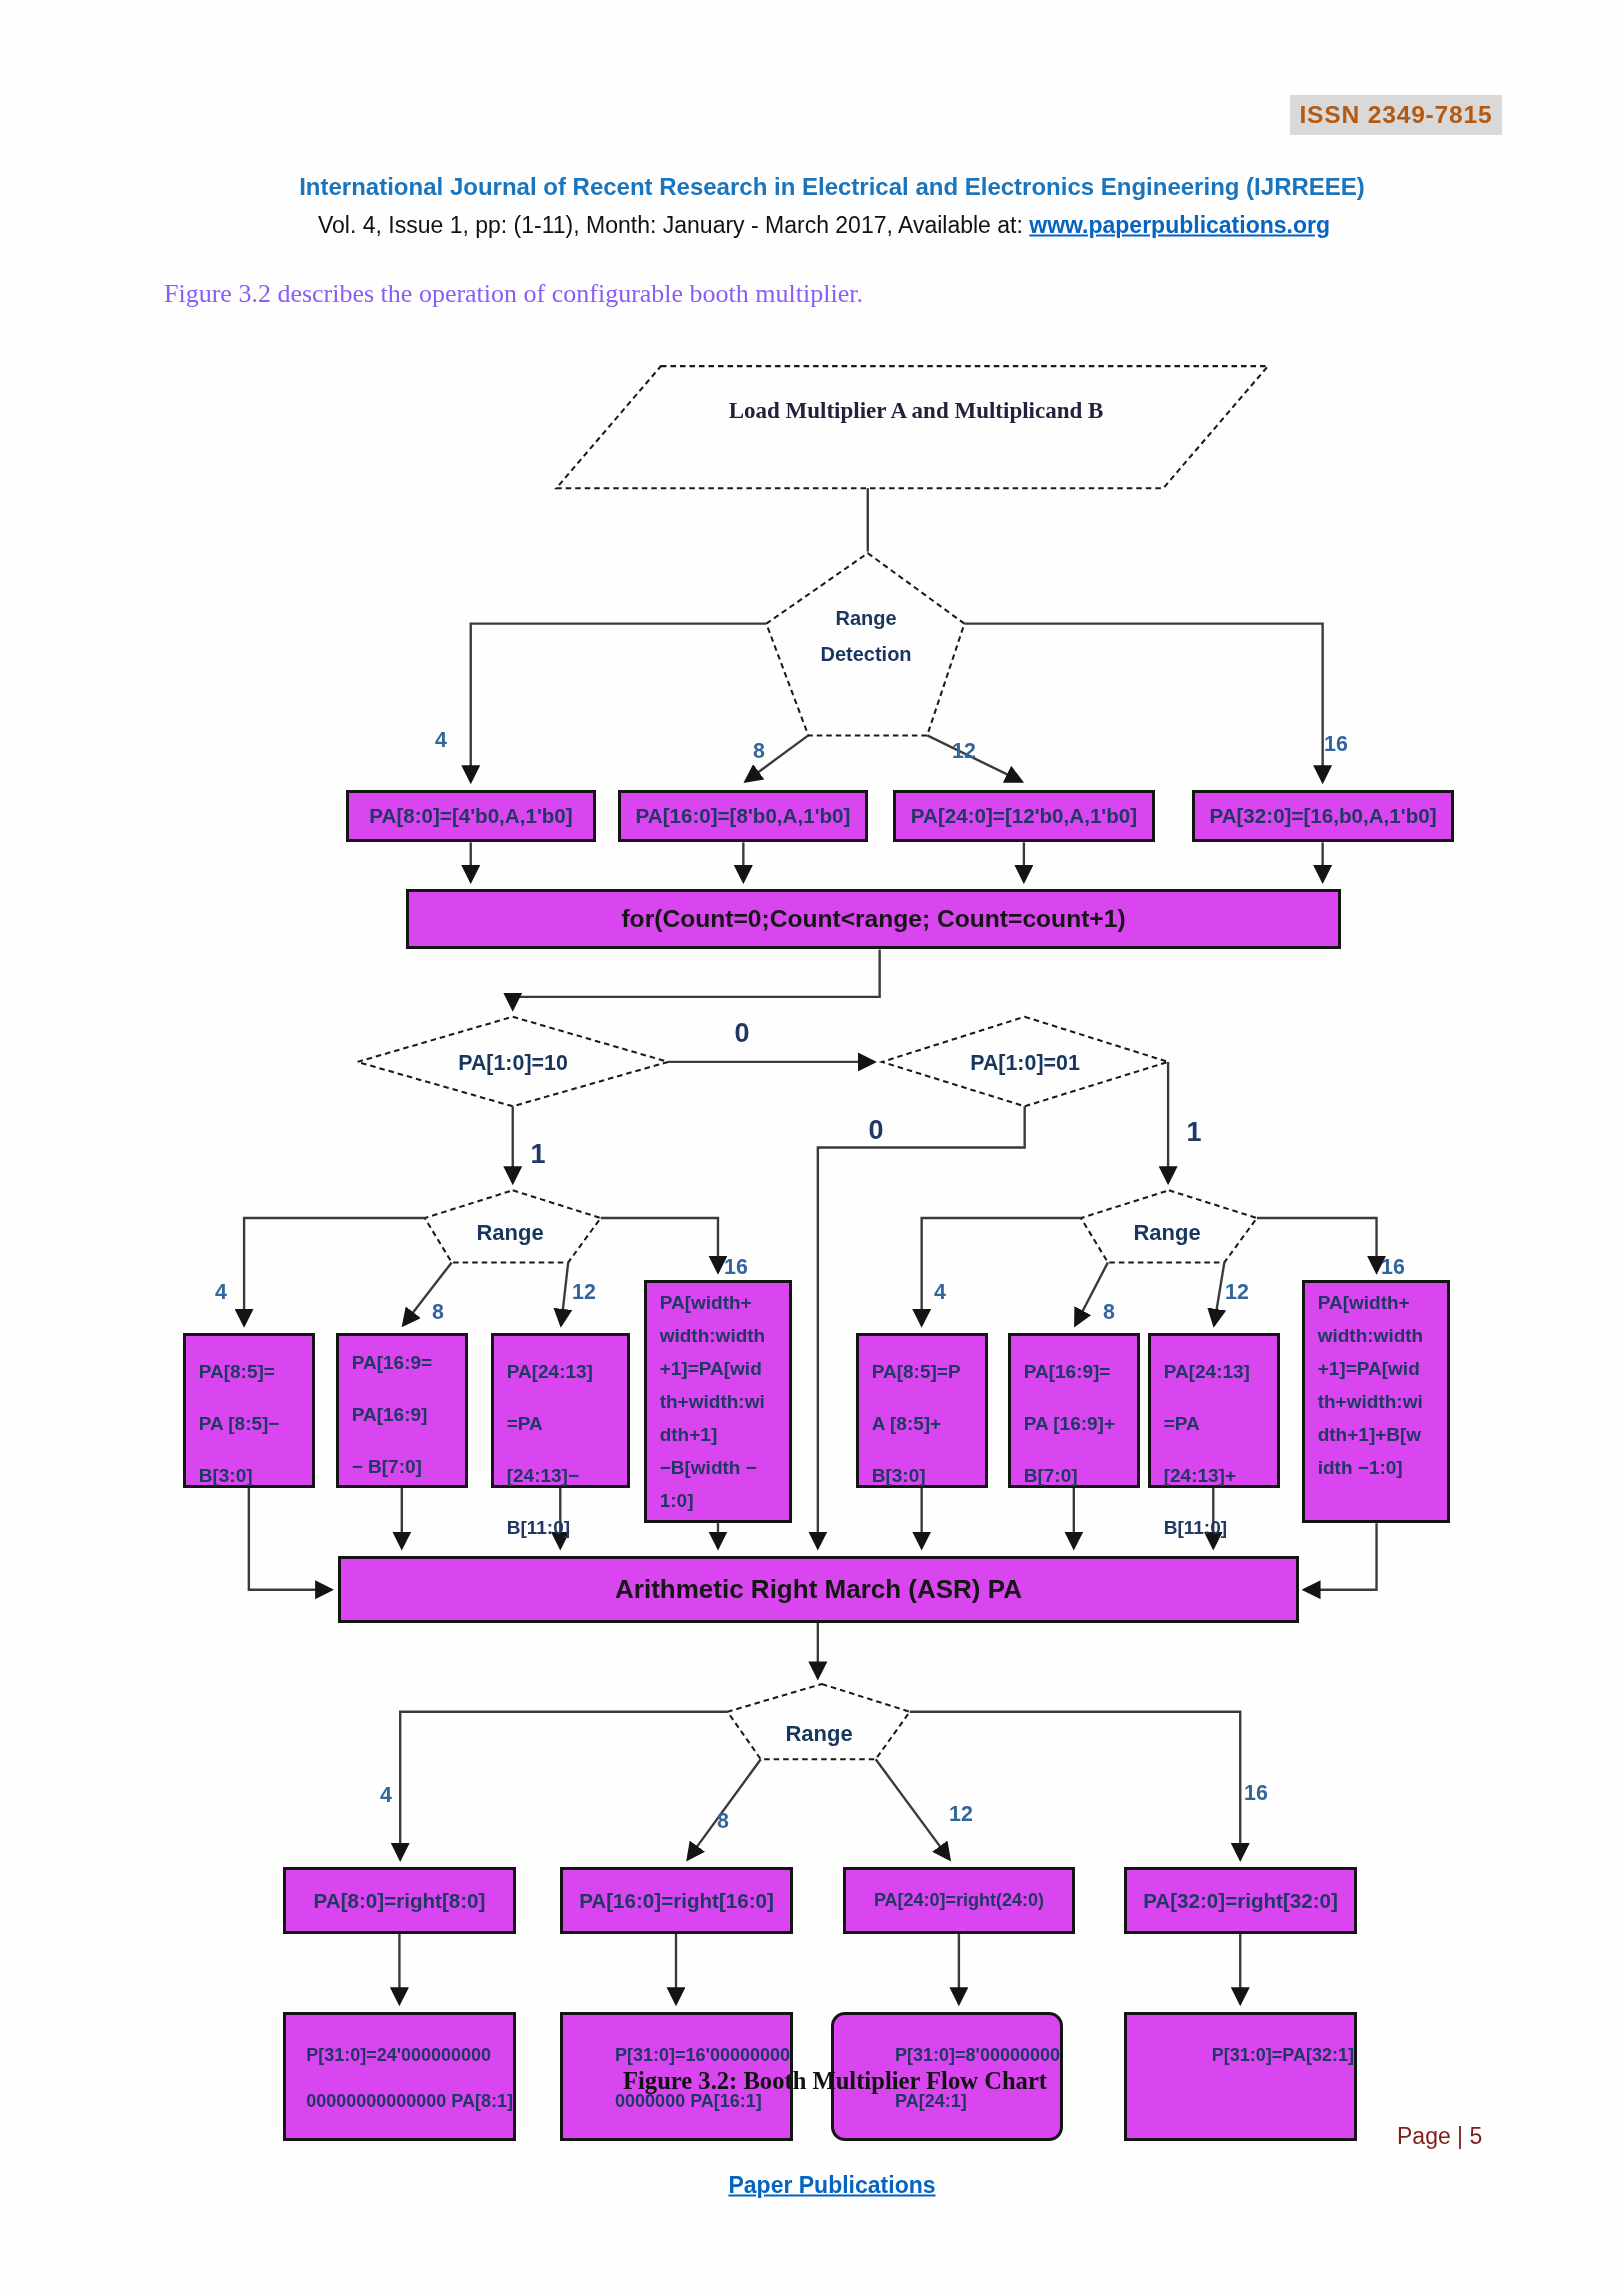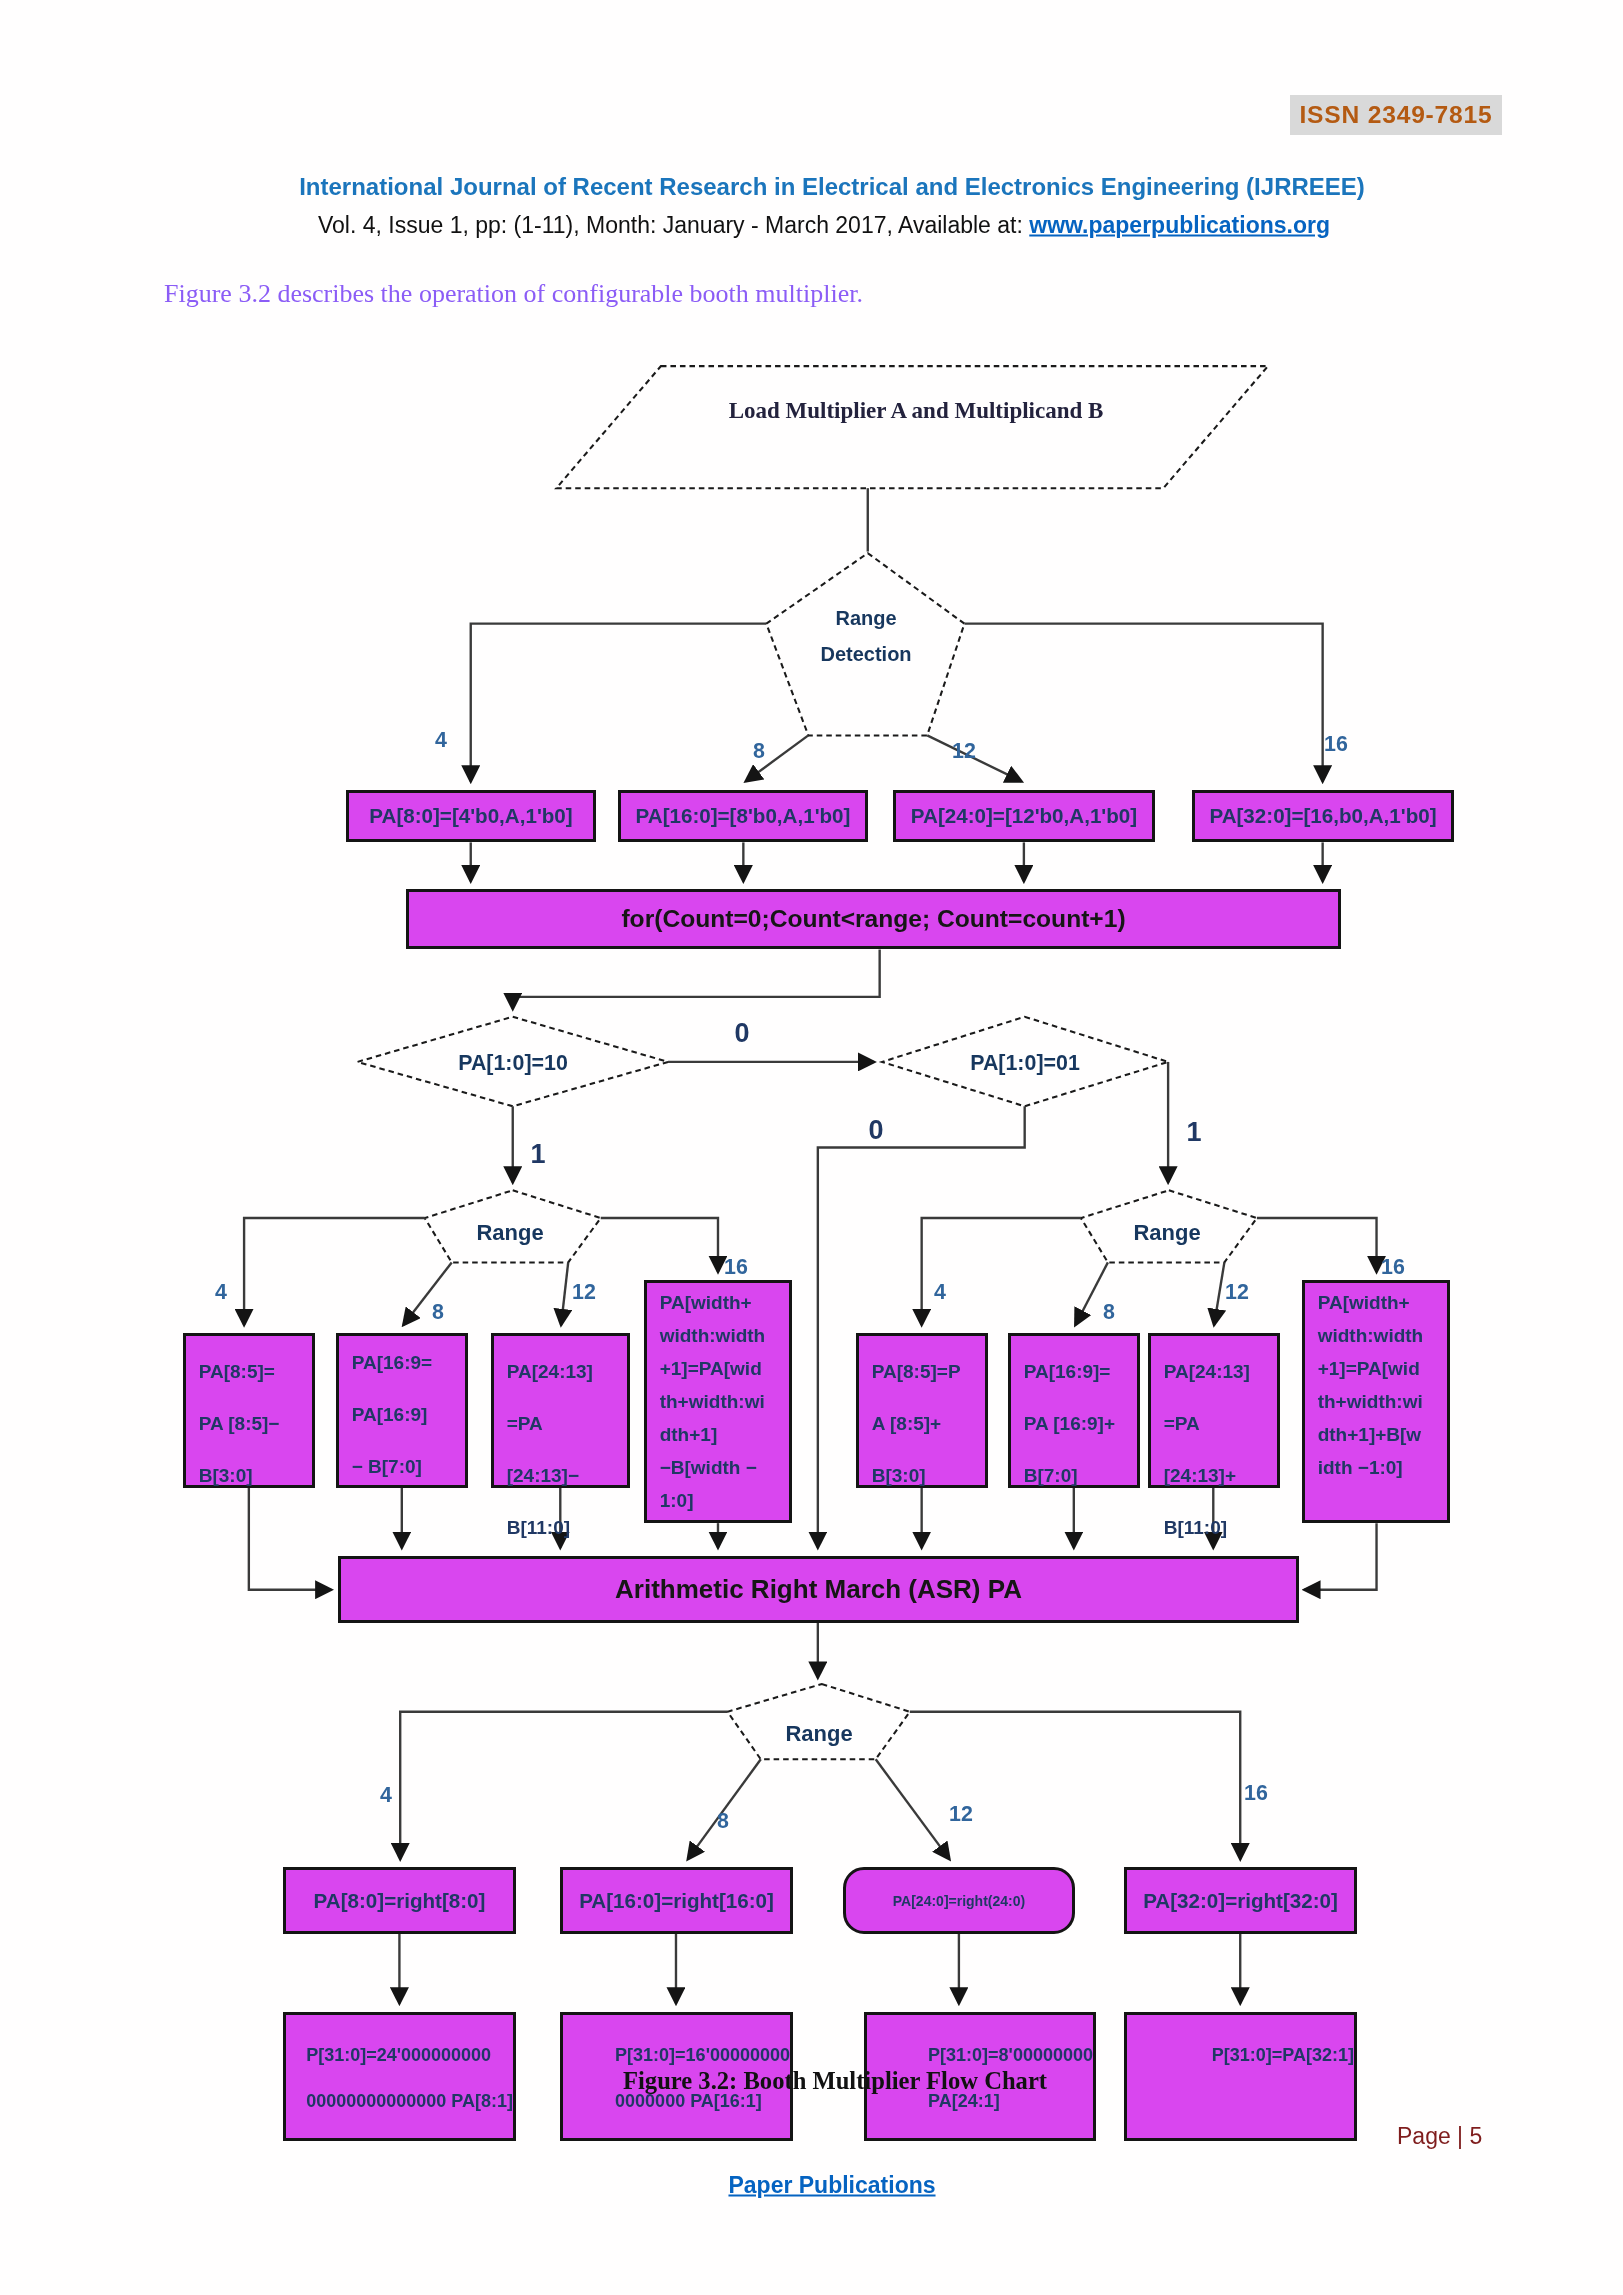--- a/index.html
+++ b/index.html
@@ -208,36 +208,36 @@
   <div class="abs box blk" style="left:338px;top:1556px;width:961px;height:67px;font-size:26px;">
       <span class="txt">Arithmetic Right March (ASR) PA</span>
     </div>
 
   <div class="abs box" style="left:283px;top:1867px;width:233px;height:67px;font-size:20.6px;">
       <span class="txt">PA[8:0]=right[8:0]</span>
     </div>
   <div class="abs box" style="left:560px;top:1867px;width:233px;height:67px;font-size:20.6px;">
       <span class="txt">PA[16:0]=right[16:0]</span>
     </div>
-  <div class="abs box" style="left:843px;top:1867px;width:232px;height:67px;font-size:14px;border-radius:21px;">
+  <div class="abs box" style="left:843px;top:1867px;width:232px;height:67px;font-size:18px;">
       <span class="txt">PA[24:0]=right(24:0)</span>
     </div>
   <div class="abs box" style="left:1124px;top:1867px;width:233px;height:67px;font-size:20.6px;">
       <span class="txt">PA[32:0]=right[32:0]</span>
     </div>
 
   <div class="abs box res" style="left:283px;top:2012px;width:233px;height:129px;">
       <span class="txt">P[31:0]=24'000000000
 00000000000000 PA[8:1]</span>
     </div>
   <div class="abs box res" style="left:560px;top:2012px;width:233px;height:129px;">
       <span class="txt">P[31:0]=16'00000000
 0000000 PA[16:1]</span>
     </div>
-  <div class="abs box res" style="left:864px;top:2012px;width:232px;height:129px;">
+  <div class="abs box res" style="left:831px;top:2012px;width:232px;height:129px;border-radius:14px;">
       <span class="txt">P[31:0]=8'00000000
 PA[24:1]</span>
     </div>
   <div class="abs box res" style="left:1124px;top:2012px;width:233px;height:129px;">
       <span class="txt">P[31:0]=PA[32:1]</span>
     </div>
 
   <div class="abs ctr cap serif" style="left:835px;top:2081px;">Figure 3.2: Booth Multiplier Flow Chart</div>
   <div class="abs pageno" style="left:1397px;top:2123px;">Page | 5</div>
   <div class="abs ctr flink" style="left:832px;top:2185px;font-size:23px;">Paper Publications</div>

